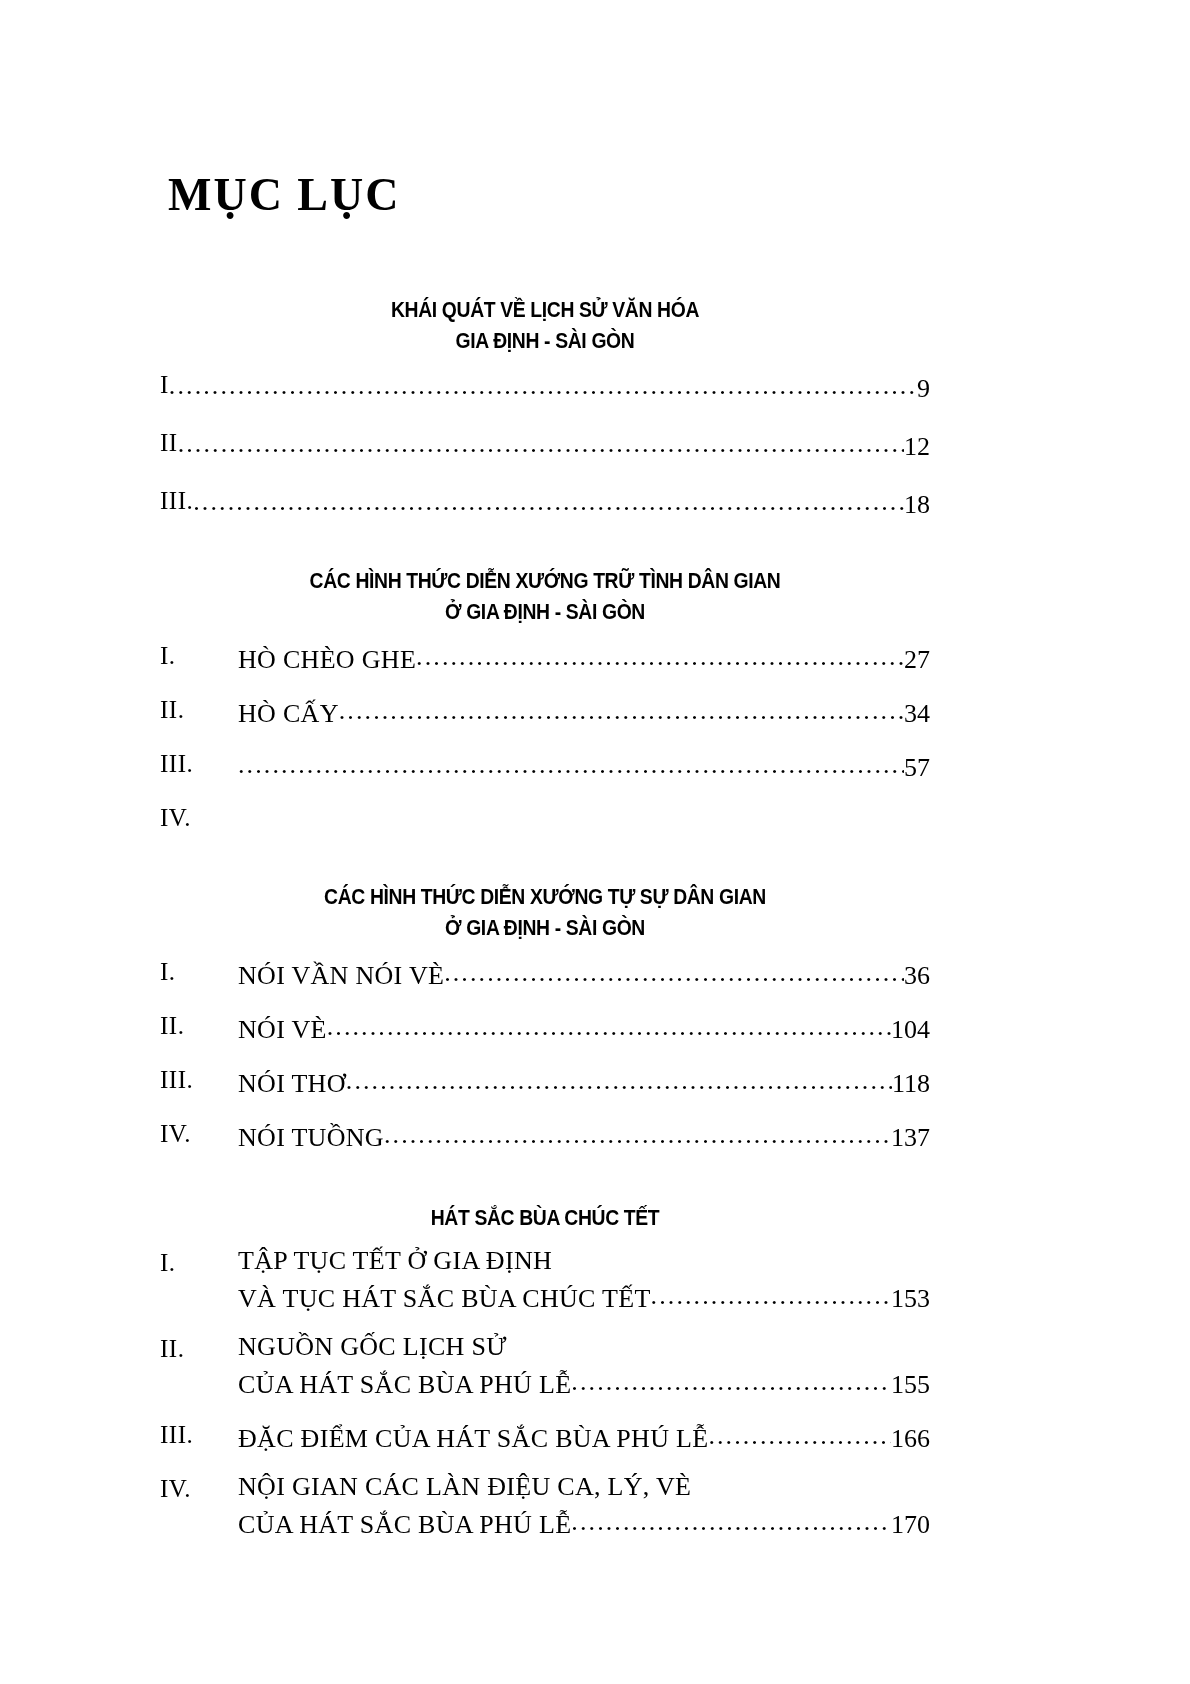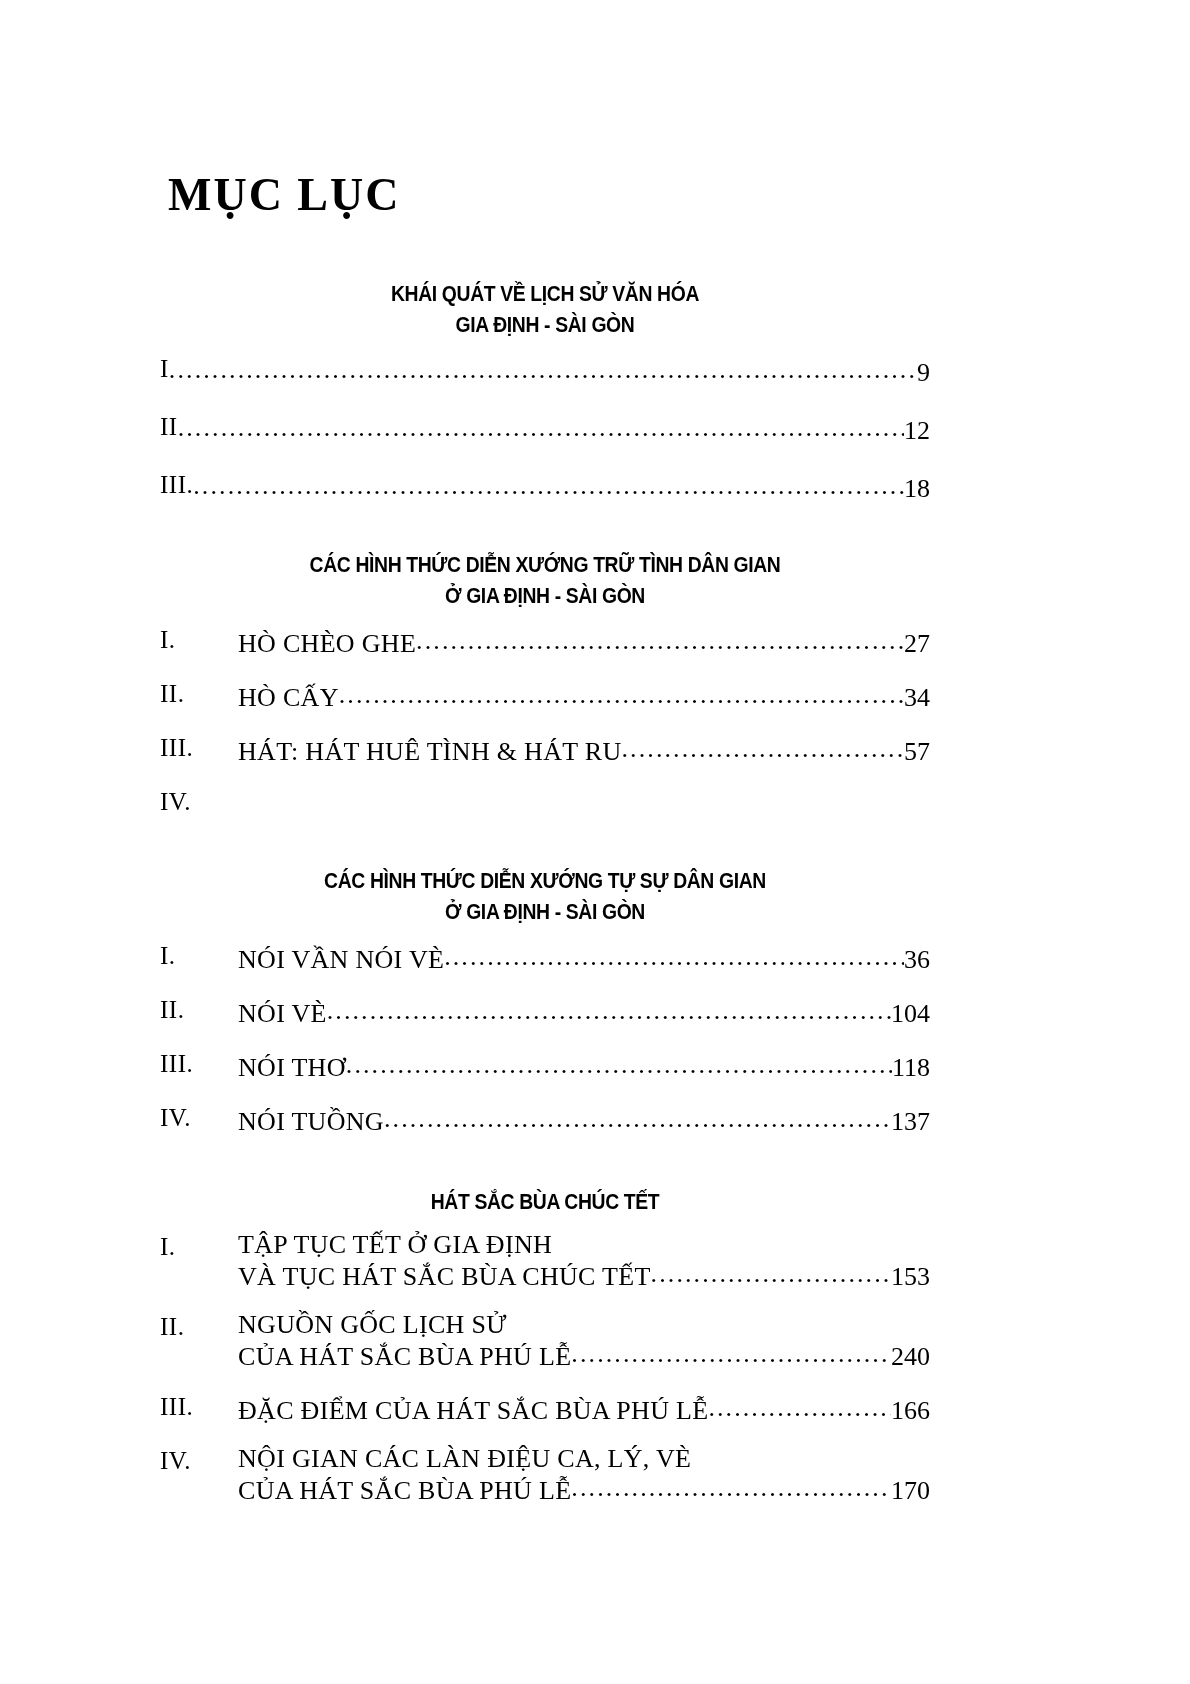--- a/index.html
+++ b/index.html
@@ -34,21 +34,21 @@
     letter-spacing: 2px;
     line-height: 1.1;
     color: #000;
     white-space: nowrap;
   }
 
   
   .content {
     position: absolute;
     left: 160px;
-    top: 279px;
+    top: 295px;
     width: 770px;
   }
 
   
   .section-heading {
     text-align: center;
     font-family: "Liberation Sans", "DejaVu Sans", sans-serif;
     font-weight: bold;
     font-size: 21.5px;
     line-height: 1.42;
@@ -92,21 +92,21 @@
   .entry .body {
     flex: 1 1 auto;
     min-width: 0;
   }
 
   .erow {
     display: flex;
     align-items: baseline;
     width: 100%;
   }
-  .erow + .erow { }
+  .erow + .erow { margin-top: 6px; }
 
   .etitle {
     font-family: Liberation Serif, serif;
     font-size: 26px;
     font-variant: small-caps;
     letter-spacing: 0.3px;
     white-space: nowrap;
     flex: 0 0 auto;
   }
   .etitle:empty { display: none; }
@@ -225,21 +225,20 @@
               <span class="leader"></span>
               <span class="pageno">34</span>
             </span>
           </span>
         </div>
 
         <div class="entry">
           <span class="num">III.</span>
           <span class="body">
             <span class="erow">
-              <span class="etitle">HÁT: HÁT HUÊ TÌNH &amp; HÁT RU</span>
               <span class="leader"></span>
               <span class="pageno">57</span>
             </span>
           </span>
         </div>
 
         <div class="entry">
           <span class="num">IV.</span>
         </div>
 
@@ -328,21 +327,21 @@
         <div class="entry">
           <span class="num">II.</span>
           <span class="body">
             <span class="erow noleader">
               <span class="etitle">NGUỒN GỐC LỊCH SỬ</span>
 
             </span>
             <span class="erow">
               <span class="etitle">CỦA HÁT SẮC BÙA PHÚ LỄ</span>
               <span class="leader"></span>
-              <span class="pageno">240</span>
+              <span class="pageno">155</span>
             </span>
           </span>
         </div>
 
         <div class="entry">
           <span class="num">III.</span>
           <span class="body">
             <span class="erow">
               <span class="etitle">ĐẶC ĐIỂM CỦA HÁT SẮC BÙA PHÚ LỄ</span>
               <span class="leader"></span>

